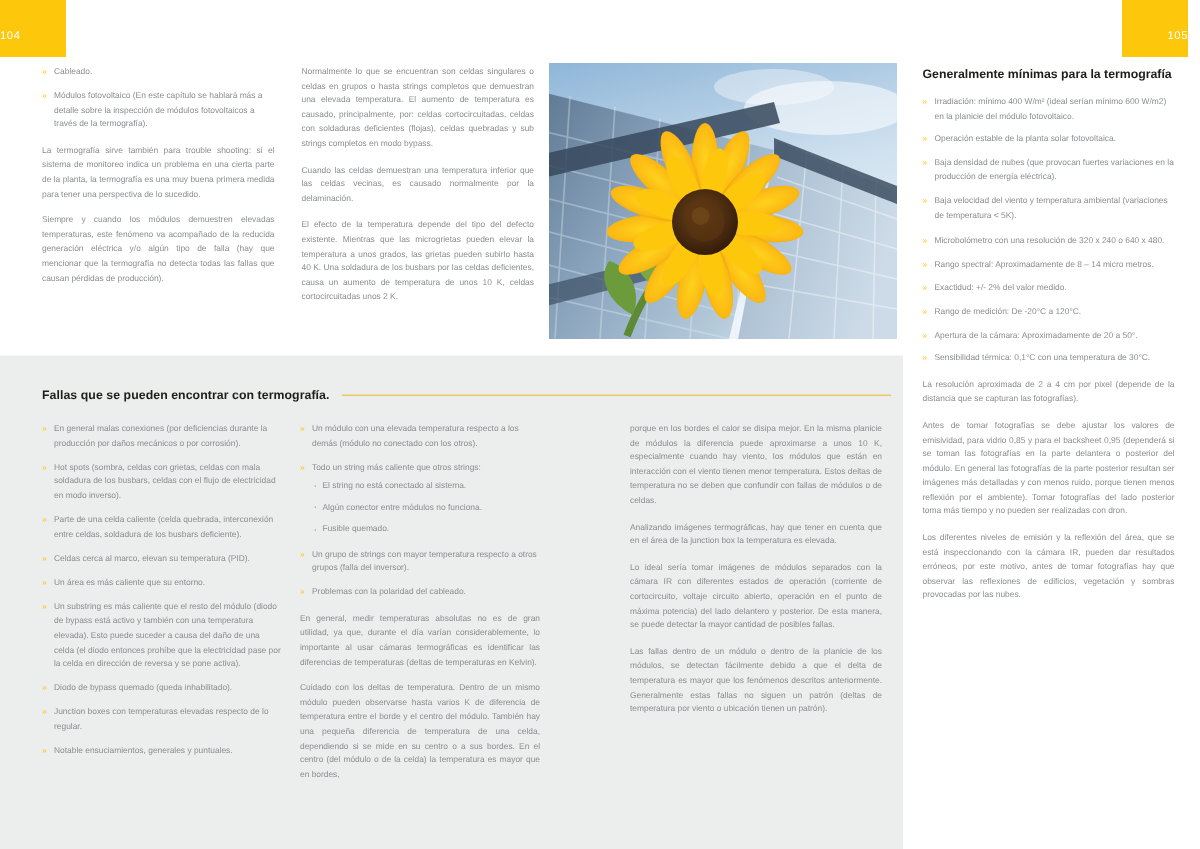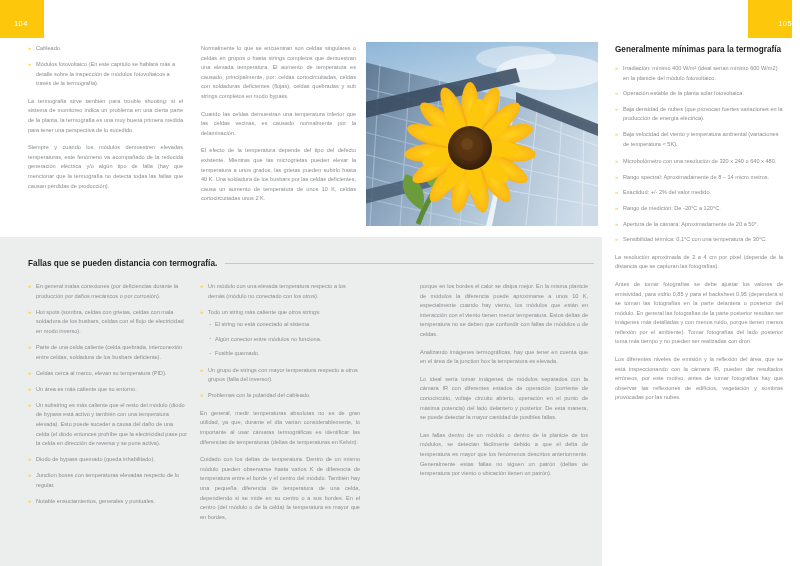--- a/index.html
+++ b/index.html
@@ -20,21 +20,21 @@
     color:#ffffff;
     font-size:7.5px;
     letter-spacing:.4px;
   }
   .folio-left{left:0;}
   .folio-right{right:8px;}
   .folio span{
     position:absolute;left:0;right:0;top:19px;
     text-align:center;
   }
-  .folio-left span{text-align:left;padding-left:14px;}
+  .folio-left span{text-align:left;}
   .folio-right span{text-align:right;}
 
   
   .gray-band{
     position:absolute;left:0;top:237px;width:602px;height:329px;
     background:#eceded;
   }
 
   
   .para{
@@ -249,21 +249,21 @@
           </g>
           <circle cx="0" cy="0" r="22" fill="url(#disc)"></circle>
           <circle cx="0" cy="0" r="13" fill="#5a3412" opacity=".65"></circle>
           <circle cx="-3" cy="-4" r="6" fill="#77501f" opacity=".5"></circle>
         </g>
       </g>
     </svg>
   </div>
 
   <div class="fallas-head">
-    <h2 class="sect">Fallas que se pueden distancia con termografía.</h2>
+    <h2 class="sect">Fallas que se pueden encontrar con termografía.</h2>
     <div class="rule"></div>
   </div>
 
   <div class="fcol1">
     <ul class="bul">
       <li>En general malas conexiones (por deficiencias durante la producción por daños mecánicos o por corrosión).</li>
       <li>Hot spots (sombra, celdas con grietas, celdas con mala soldadura de los busbars, celdas con el flujo de electricidad en modo inverso).</li>
       <li>Parte de una celda caliente (celda quebrada, interconexión entre celdas, soldadura de los busbars deficiente).</li>
       <li>Celdas cerca al marco, elevan su temperatura (PID).</li>
       <li>Un área es más caliente que su entorno.</li>

